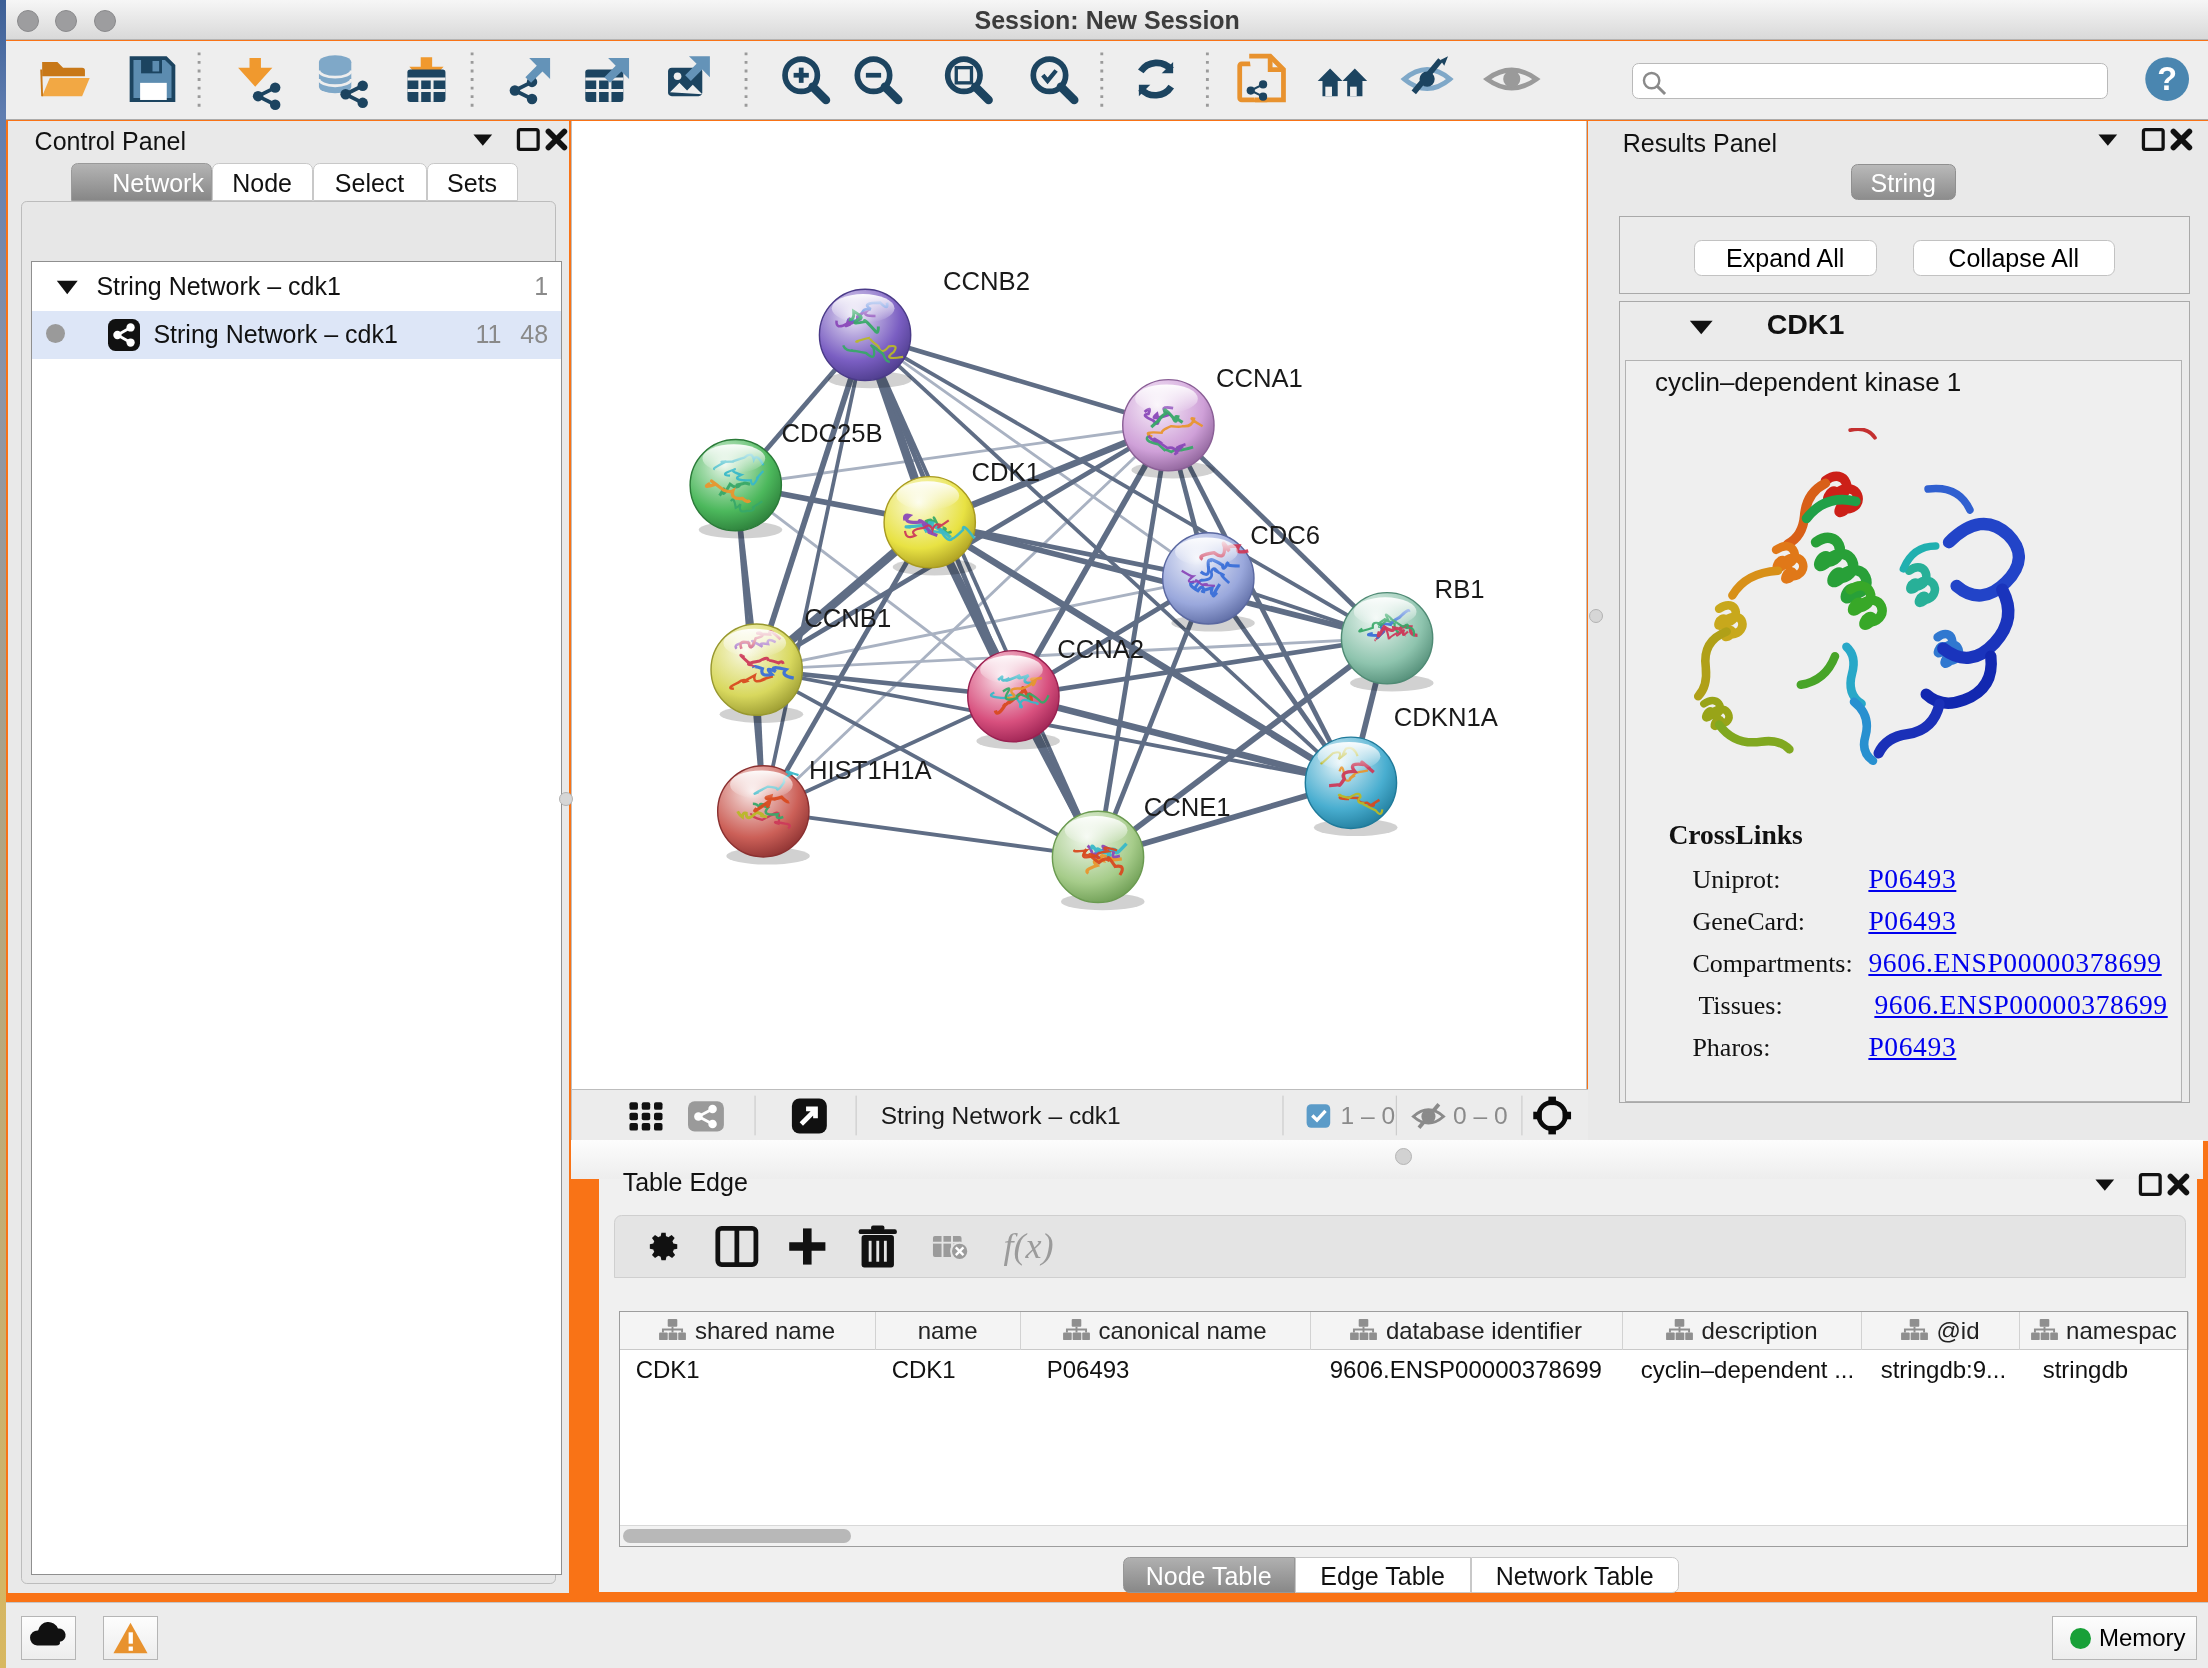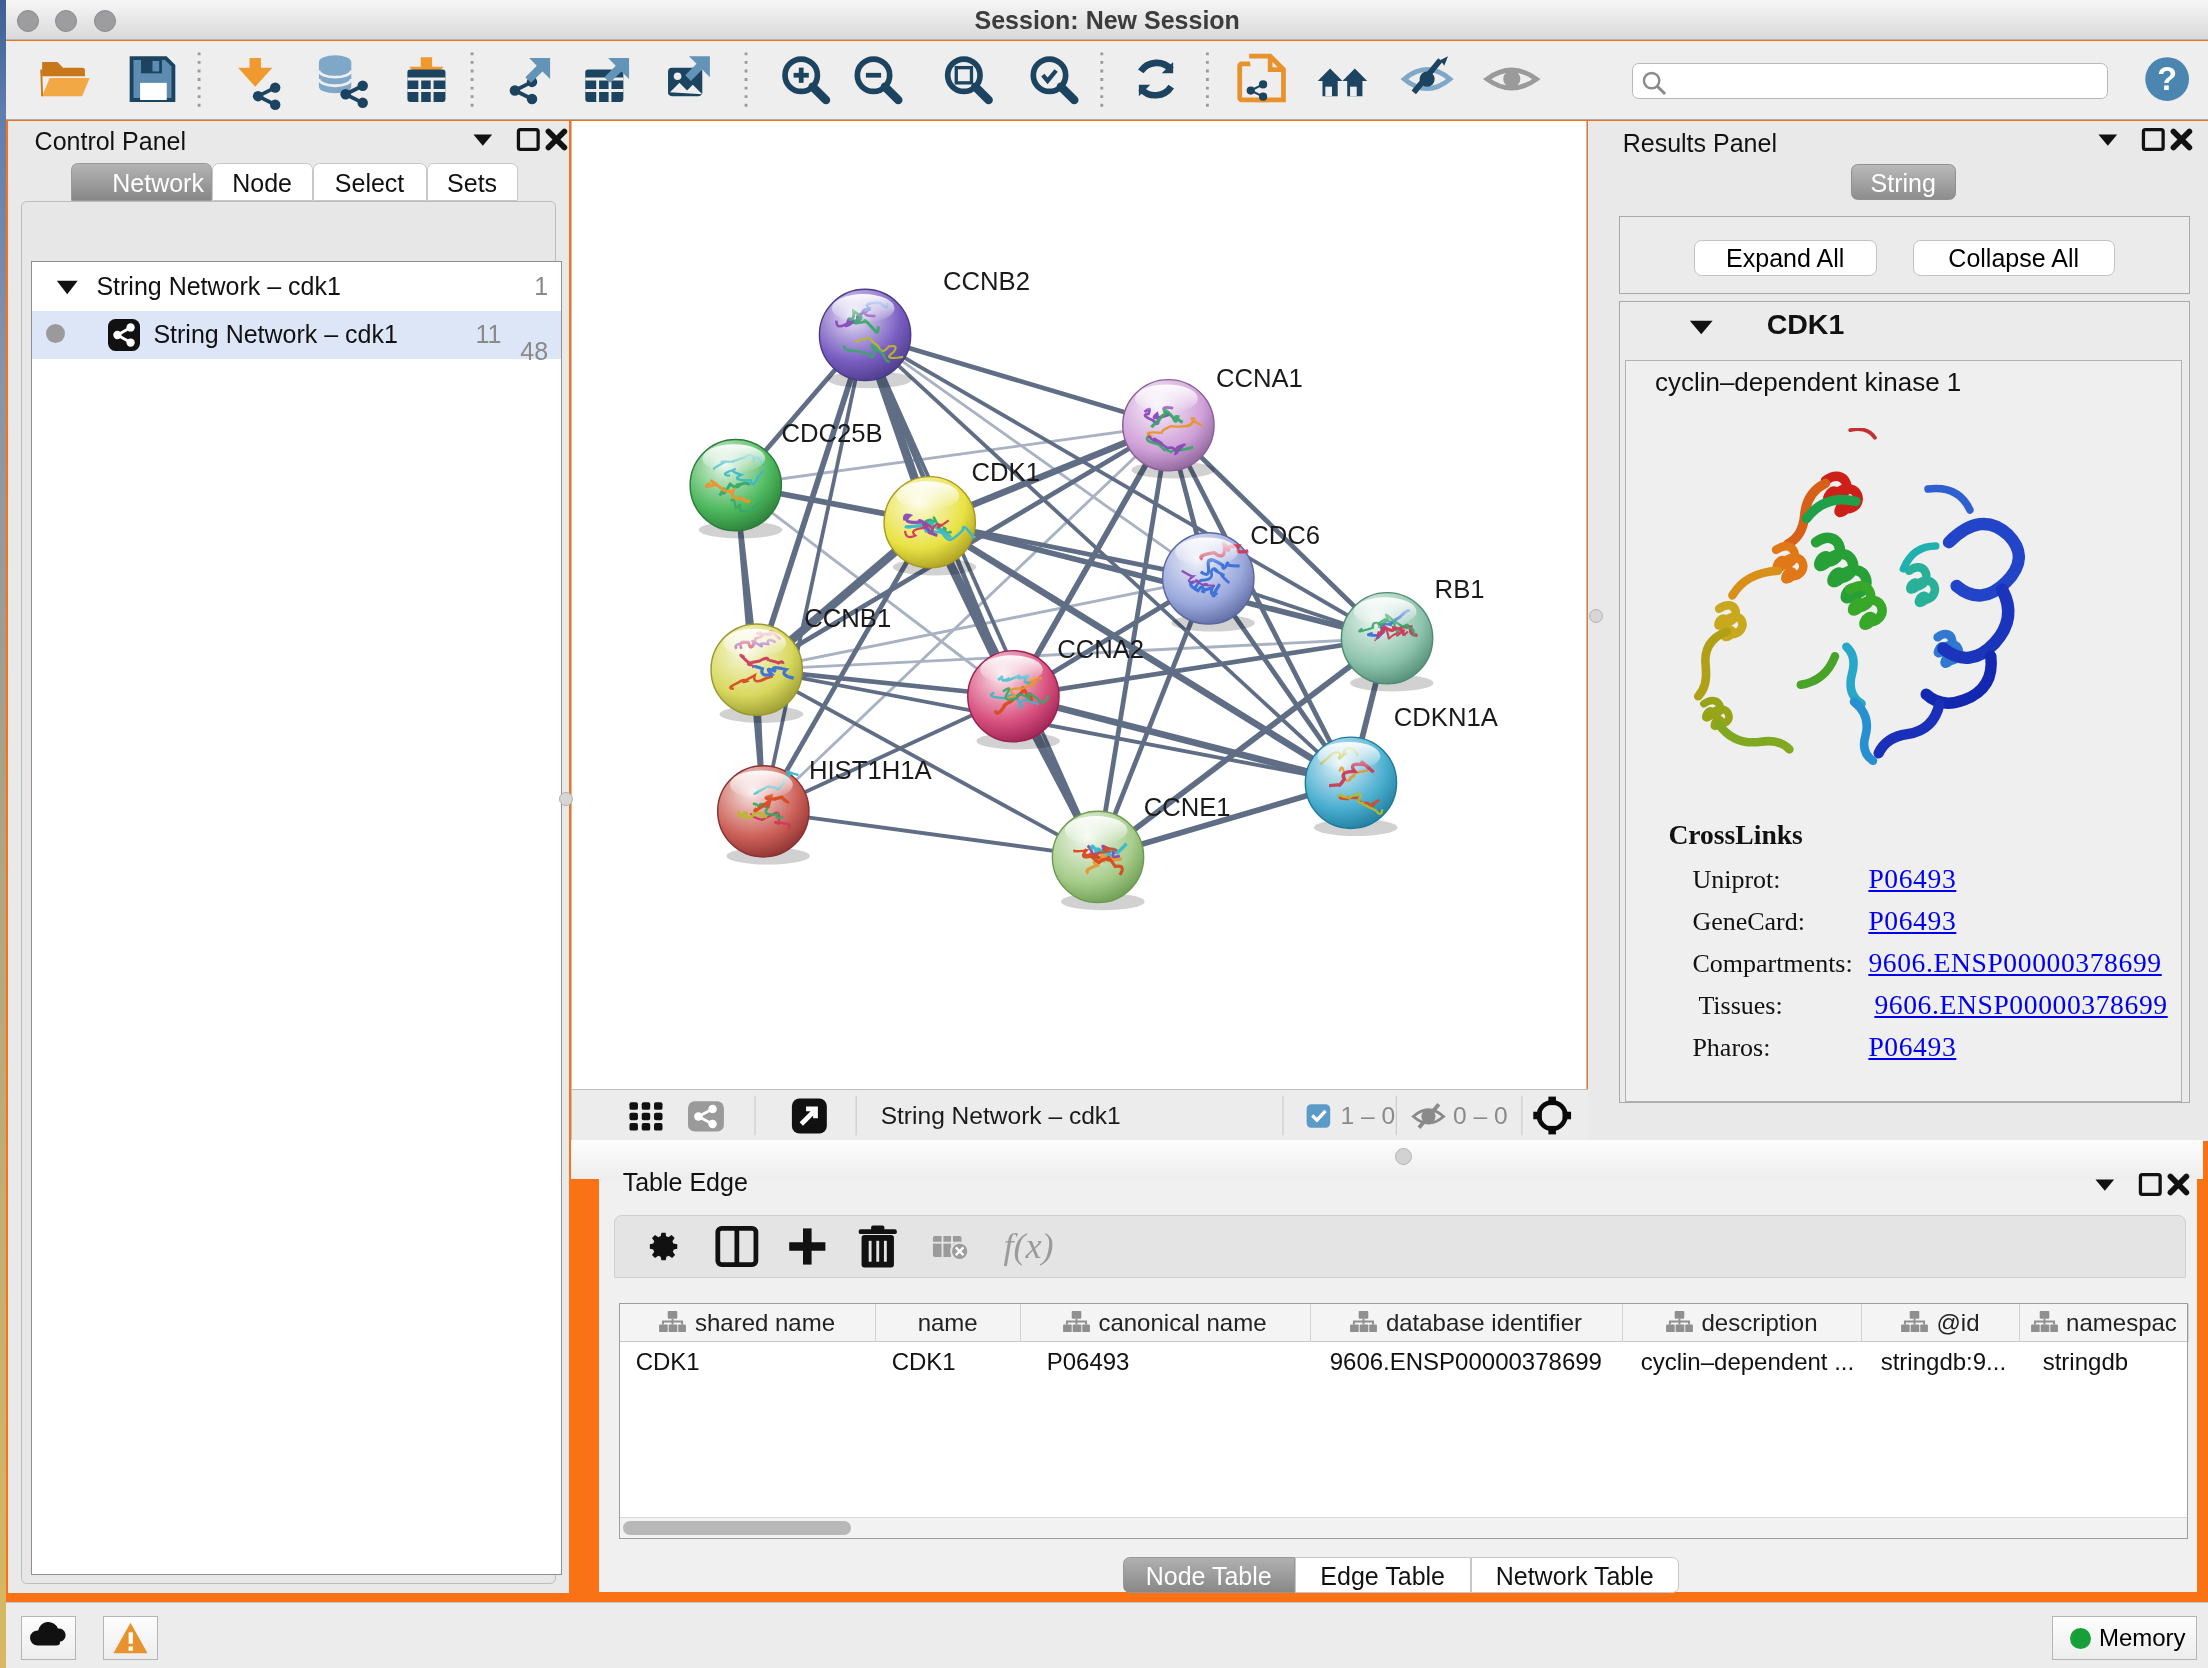--- a/index.html
+++ b/index.html
@@ -43,21 +43,21 @@
 .crossrow { position:absolute; left:66px; width:476px; font-size:26px; }
 .clbl { display:inline-block; width:176px; }
 .clink { color:#0000ee; text-decoration:underline; font-size:27.6px; letter-spacing:0.6px; }
 
 #hsplit { position:absolute; left:565px; top:1140px; width:1632px; height:39px; background:linear-gradient(180deg,#fdfdfd,#ededed); }
 #hsplit .dot { position:absolute; left:824px; top:7.6px; width:17px; height:17px; border-radius:50%; background:#d2d2d2; border:1px solid #b5b5b5; }
 
 #tpanel { position:absolute; left:593px; top:1179px; width:1598px; height:413px; background:#f0f0f0; }
 #tp-title { position:absolute; left:24px; top:-11.4px; font-size:25px; color:#111; }
 #tp-toolbar { position:absolute; left:15px; top:36px; width:1572px; height:63px; background:#e4e4e4; border:1px solid #cfcfcf; border-radius:7.6px 7.6px 0 0; }
-#tp-table { position:absolute; left:20px; top:124px; width:1569px; height:236px; background:#ffffff; border:1px solid #9d9d9d; }
+#tp-table { position:absolute; left:20px; top:132px; width:1569px; height:236px; background:#ffffff; border:1px solid #9d9d9d; }
 #tp-thead { position:absolute; left:0; top:0; width:1567px; height:38px; background:#f4f4f4; border-bottom:1px solid #c9c9c9; }
 .th { position:absolute; top:0; height:38px; line-height:38px; text-align:center; font-size:24px; color:#222; border-right:1px solid #d2d2d2; }
 .treei { display:inline-block; width:27px; height:23px; margin-right:8.6px; vertical-align:-2.9px; }
 #tp-row { position:absolute; left:0; top:39px; width:1567px; height:38px; background:#fff; }
 #tp-row span { position:absolute; top:4.8px; font-size:24px; color:#111; }
 #tp-hscroll { position:absolute; left:0; bottom:0; width:1567px; height:21px; background:#f2f2f2; border-top:1px solid #d8d8d8; }
 #tp-thumb { position:absolute; left:3.8px; top:2.9px; width:228px; height:14.3px; border-radius:7.6px; background:#b8b8b8; }
 #tp-tabs { position:absolute; left:524px; top:378px; height:36px; }
 .btab { position:absolute; top:0; height:36px; background:#fff; border:1px solid #c8c8c8; font-size:25px; line-height:36px; text-align:center; color:#111; }
 .btab.sel { background:linear-gradient(180deg,#b0b0b0,#888888); color:#fff; border-color:#979797; border-radius:6.7px 0 0 6.7px; }
@@ -277,21 +277,21 @@
                   <circle cx="24" cy="9" r="4.4"></circle>
                   <circle cx="24" cy="25" r="4.4"></circle>
                 </g>
             <g stroke="#fff" stroke-width="3">
                   <line x1="10" y1="17" x2="24" y2="9"></line>
                   <line x1="10" y1="17" x2="24" y2="25"></line>
                 </g>
           </svg>
           <span style="position:absolute;left:121px;top:8.6px;font-size:25px;color:#111;">String Network – cdk1</span>
           <span style="position:absolute;left:443px;top:8.6px;font-size:25px;color:#8a8a8a;">11</span>
-          <span style="position:absolute;right:13.3px;top:8.6px;font-size:25px;color:#8a8a8a;margin-top:17px;">48</span>
+          <span style="position:absolute;right:13.3px;top:8.6px;font-size:25px;color:#8a8a8a;">48</span>
         </div>
       </div>
     </div>
   </div>
   <div id="npanel">
     <svg id="netsvg" width="1014" height="967" viewBox="0 0 1066 1017" style="position:absolute;left:0;top:0;">
 <defs>
 <radialGradient id="gCCNB2" cx="38%" cy="28%" r="78%">
               <stop offset="0%" stop-color="#efecf8"></stop>
               <stop offset="30%" stop-color="#b6a6dd"></stop>

